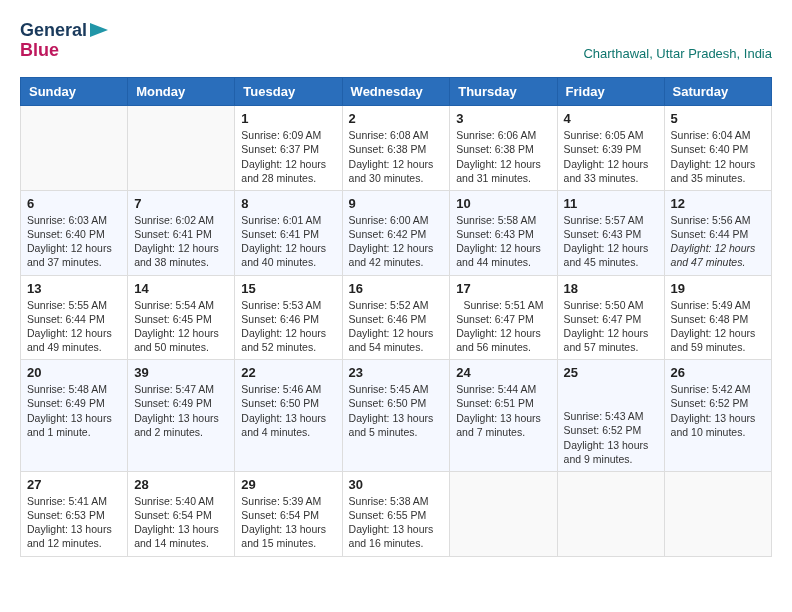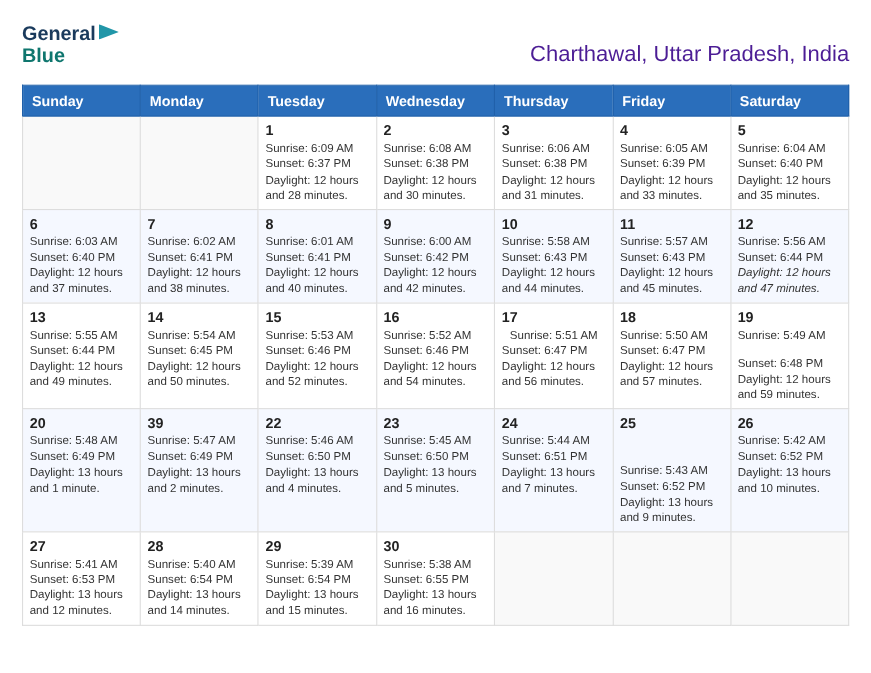--- a/index.html
+++ b/index.html
@@ -28,23 +28,23 @@
     }
     .title-block {
       text-align: right;
     }
     .title-block h1 {
       font-size: 32px;
       font-weight: bold;
       color: #1a3a5c;
     }
     .title-block h2 {
-      font-size: 20px;
+      font-size: 13px;
       font-weight: normal;
-      color: #4c1d95;
+      color: #0f766e;
     }
     .calendar {
       width: 100%;
       border-collapse: collapse;
       border: 1px solid #ccc;
     }
     .calendar th {
       background-color: #2a6ebb;
       color: #fff;
       font-size: 13px;
@@ -89,21 +89,21 @@
   <div class="logo">
     <div style="display:flex; flex-direction:column; align-items:flex-start;">
       <div style="display:flex; align-items:center;">
         <span class="logo-text">General</span>
         <div style="display:inline-block; margin-left:3px; margin-top:2px;">
           <svg width="18" height="14" viewBox="0 0 18 14">
             <polygon points="0,0 18,7 0,14" fill="#2196a8"></polygon>
           </svg>
         </div>
       </div>
-      <span class="logo-text" style="color:#0f766e; margin-top:-2px;">Blue</span>
+      <span class="logo-text" style="color:#be185d; margin-top:-2px;">Blue</span>
     </div>
   </div>
   <div class="title-block">
     <h2>Charthawal, Uttar Pradesh, India</h2>
   </div>
 </div>
 
 <table class="calendar">
   <thead>
     <tr>
@@ -228,21 +228,21 @@
         </td>
         <td>
           <span class="day-num">18</span>
           <div style="line-height: 1.35;">Sunrise: 5:50 AM</div>
           <div style="line-height: 1.35;">Sunset: 6:47 PM</div>
           <div style="line-height: 1.35;">Daylight: 12 hours and 57 minutes.</div>
         </td>
         <td>
           <span class="day-num">19</span>
           <div style="line-height: 1.35;">Sunrise: 5:49 AM</div>
-          <div style="line-height: 1.35; margin-top: 12px;">Sunset: 6:48 PM</div>
+          <div style="line-height: 1.35;">Sunset: 6:48 PM</div>
           <div style="line-height: 1.35;">Daylight: 12 hours and 59 minutes.</div>
         </td>
       </tr>
       <tr>
         <td>
           <span class="day-num">20</span>
           <div style="line-height: 1.35;">Sunrise: 5:48 AM</div>
           <div style="line-height: 1.35;">Sunset: 6:49 PM</div>
           <div style="line-height: 1.35;">Daylight: 13 hours and 1 minute.</div>
         </td>

